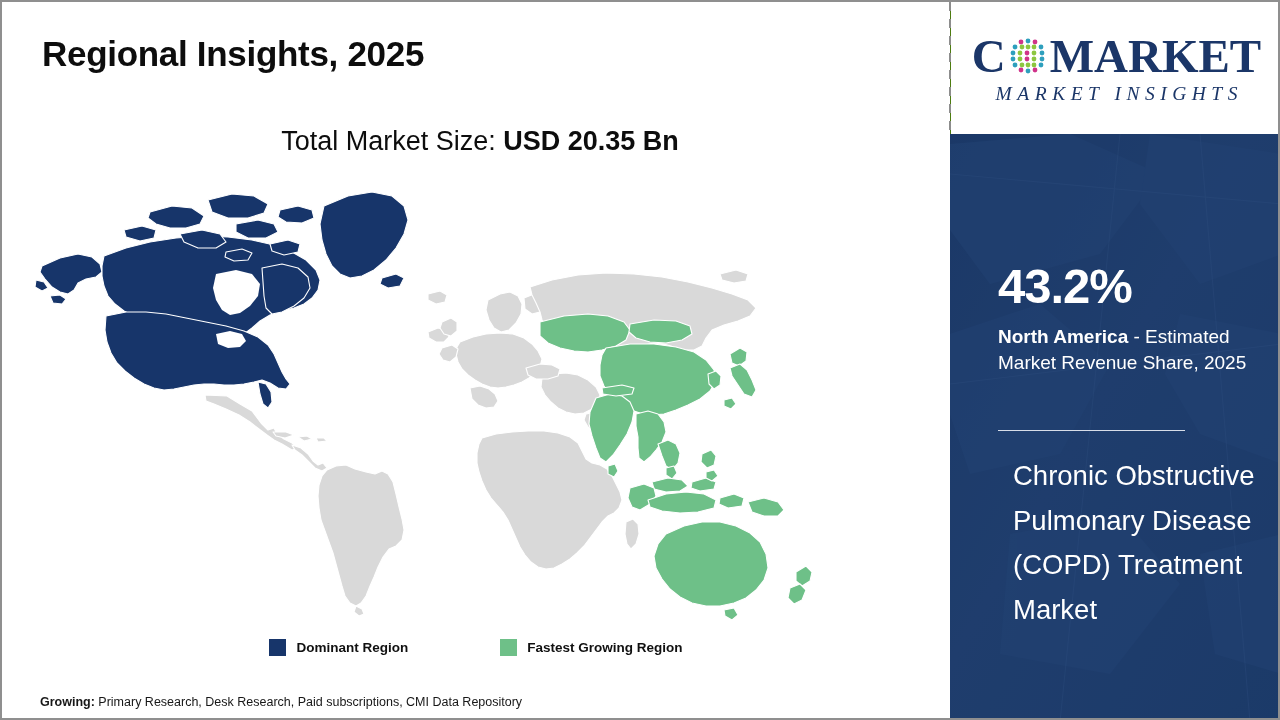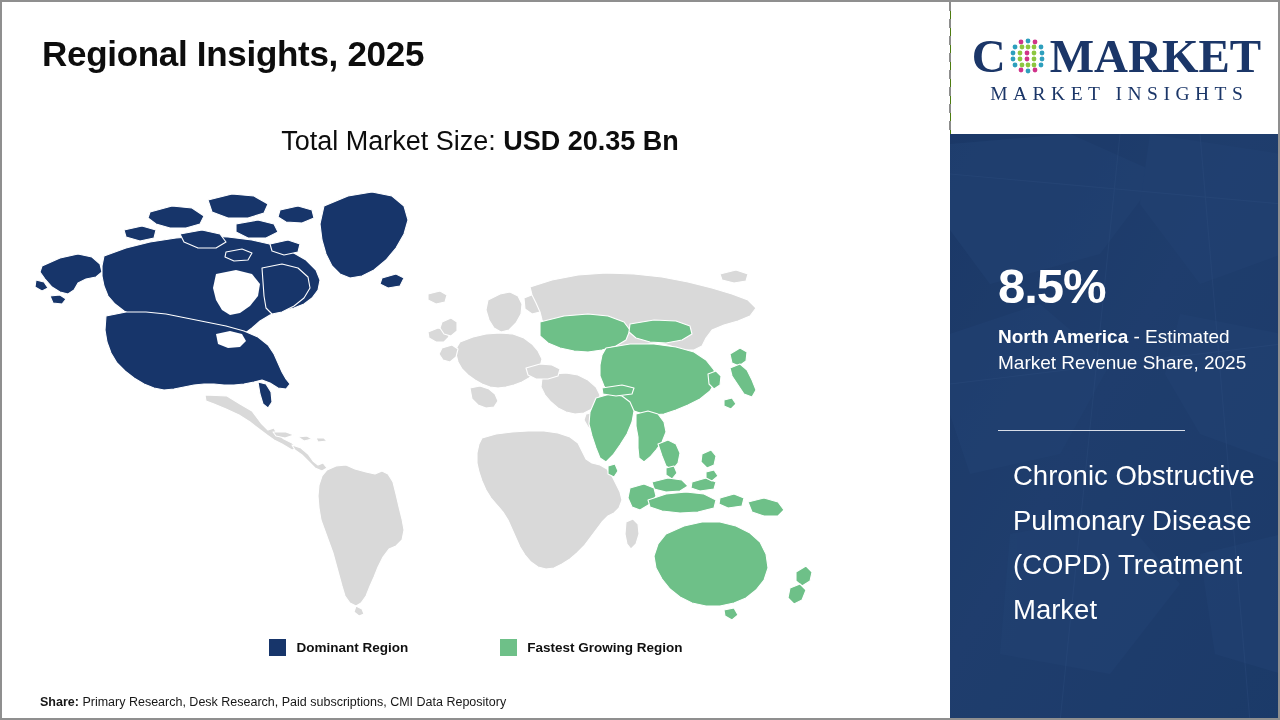--- a/index.html
+++ b/index.html
@@ -132,20 +132,21 @@
   #logo-dots { display: block; margin: 0 1px; }
   #logo-bottom {
     margin-top: 4px;
     text-align: center;
     font-family: "Liberation Serif", serif;
     font-size: 19.5px;
     letter-spacing: 5.5px;
     text-indent: 5.5px;
     color: #1b3668;
     line-height: 1;
+    font-style: italic;
   }
 
   #blue-panel {
     position: absolute;
     left: 948px; top: 132px;
     width: 332px; height: 588px;
     background: #1d3b6b;
     overflow: hidden;
   }
   #blue-texture {
@@ -331,21 +332,21 @@
         <span class="legend-swatch dominant"></span>
         <span class="legend-label">Dominant Region</span>
       </div>
       <div class="legend-item">
         <span class="legend-swatch fastest"></span>
         <span class="legend-label">Fastest Growing Region</span>
       </div>
     </div>
 
     <div id="source-line">
-      <span class="src-strong">Share:</span>
+      <span class="src-strong">Growing:</span>
       <span>Primary Research, Desk Research, Paid subscriptions, CMI Data Repository</span>
     </div>
   </div>
 
   <div id="dashed-divider"></div>
 
   <div id="logo-box">
     <div id="logo">
       <div id="logo-top">
         <span class="logo-letter">C</span>
@@ -407,21 +408,21 @@
         <g stroke="#3a5b8c" stroke-width="1" opacity="0.4" fill="none">
           <line x1="0" y1="40" x2="332" y2="70"></line>
           <line x1="170" y1="0" x2="110" y2="588"></line>
           <line x1="0" y1="250" x2="332" y2="210"></line>
           <line x1="250" y1="0" x2="300" y2="588"></line>
         </g>
       </svg>
     </div>
 
     <div id="blue-content">
-      <div id="share-value">8.5%</div>
+      <div id="share-value">43.2%</div>
       <div id="share-desc">
         <span class="sd-strong">North America</span><span> - Estimated Market Revenue Share, 2025</span>
       </div>
       <div id="panel-rule"></div>
       <div id="market-name">Chronic Obstructive Pulmonary Disease (COPD) Treatment Market</div>
     </div>
   </div>
 
 </div>
 

